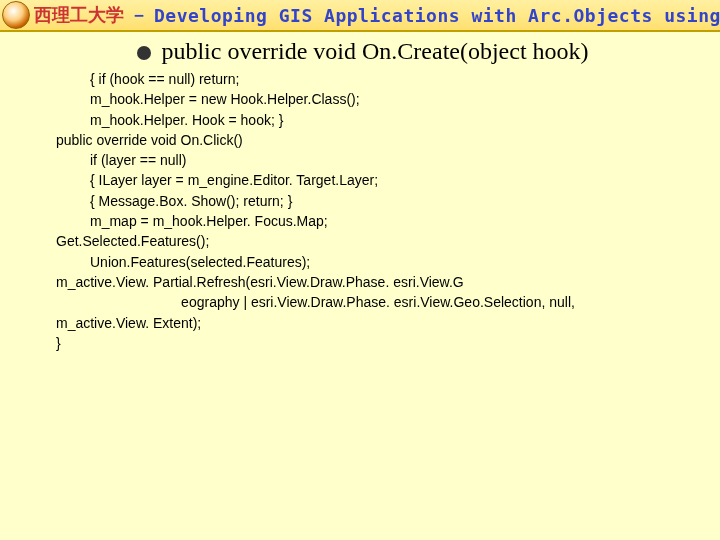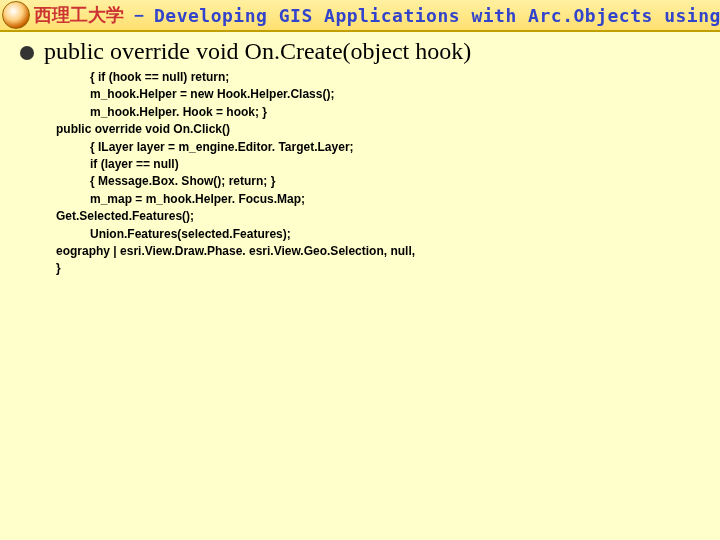--- a/index.html
+++ b/index.html
@@ -50,40 +50,41 @@
     color: #3344cc;
     letter-spacing: 0.5px;
   }
   .body {
     padding: 6px 14px 0 14px;
   }
   .bullet-row {
     display: flex;
     align-items: flex-start;
     margin-bottom: 4px;
+    justify-content: center;
   }
   .bullet {
     width: 14px;
     height: 14px;
     border-radius: 50%;
     background: #333333;
     margin: 8px 10px 0 6px;
     flex-shrink: 0;
   }
   .bullet-text {
     font-size: 24px;
     color: #000;
     font-family: "Times New Roman", serif;
   }
   .code {
     font-family: Arial, Helvetica, sans-serif;
-    font-size: 12px;
+    font-size: 14px;
     color: #000;
     line-height: 1.45;
-    font-weight: bold;
+    font-weight: normal;
     margin-left: 76px;
     margin-right: 6px;
   }
   .code .ind1 { padding-left: 0; }
   .code .wrap { padding-left: 0; }
 </style>
 </head>
 <body>
 
 <div class="slide">
@@ -100,24 +101,26 @@
     <div class="bullet-row">
       <div class="bullet"></div>
       <div class="bullet-text">public override void On.Create(object hook)</div>
     </div>
 
     <div class="code">
       <div>{       if (hook == null) return;</div>
       <div>         m_hook.Helper = new Hook.Helper.Class();</div>
       <div>         m_hook.Helper. Hook = hook;         }</div>
       <div class="ind1" style="margin-left:-34px;">public override void On.Click()</div>
+      <div>         if (layer == null)</div>
       <div>{       ILayer layer = m_engine.Editor. Target.Layer;</div>
-      <div>         if (layer == null)</div>
       <div>         {     Message.Box. Show();          return;      }</div>
       <div>         m_map = m_hook.Helper. Focus.Map;</div>
       <div class="wrap" style="margin-left:-34px;">Get.Selected.Features();</div>
       <div>         Union.Features(selected.Features);</div>
-      <div class="wrap" style="margin-left:-34px;">eography | esri.View.Draw.Phase. esri.View.Geo.Selection, null,</div>
+      <div class="wrap" style="margin-left:-34px;">m_active.View. Partial.Refresh(esri.View.Draw.Phase. esri.View.G</div>
+      <div class="wrap" style="margin-left:-34px;text-align:center;">eography | esri.View.Draw.Phase. esri.View.Geo.Selection, null,</div>
+      <div class="wrap" style="margin-left:-34px;">m_active.View. Extent);</div>
       <div style="margin-left:-34px;">     }</div>
     </div>
 
   </div>
 </div>
 
 </body></html>

